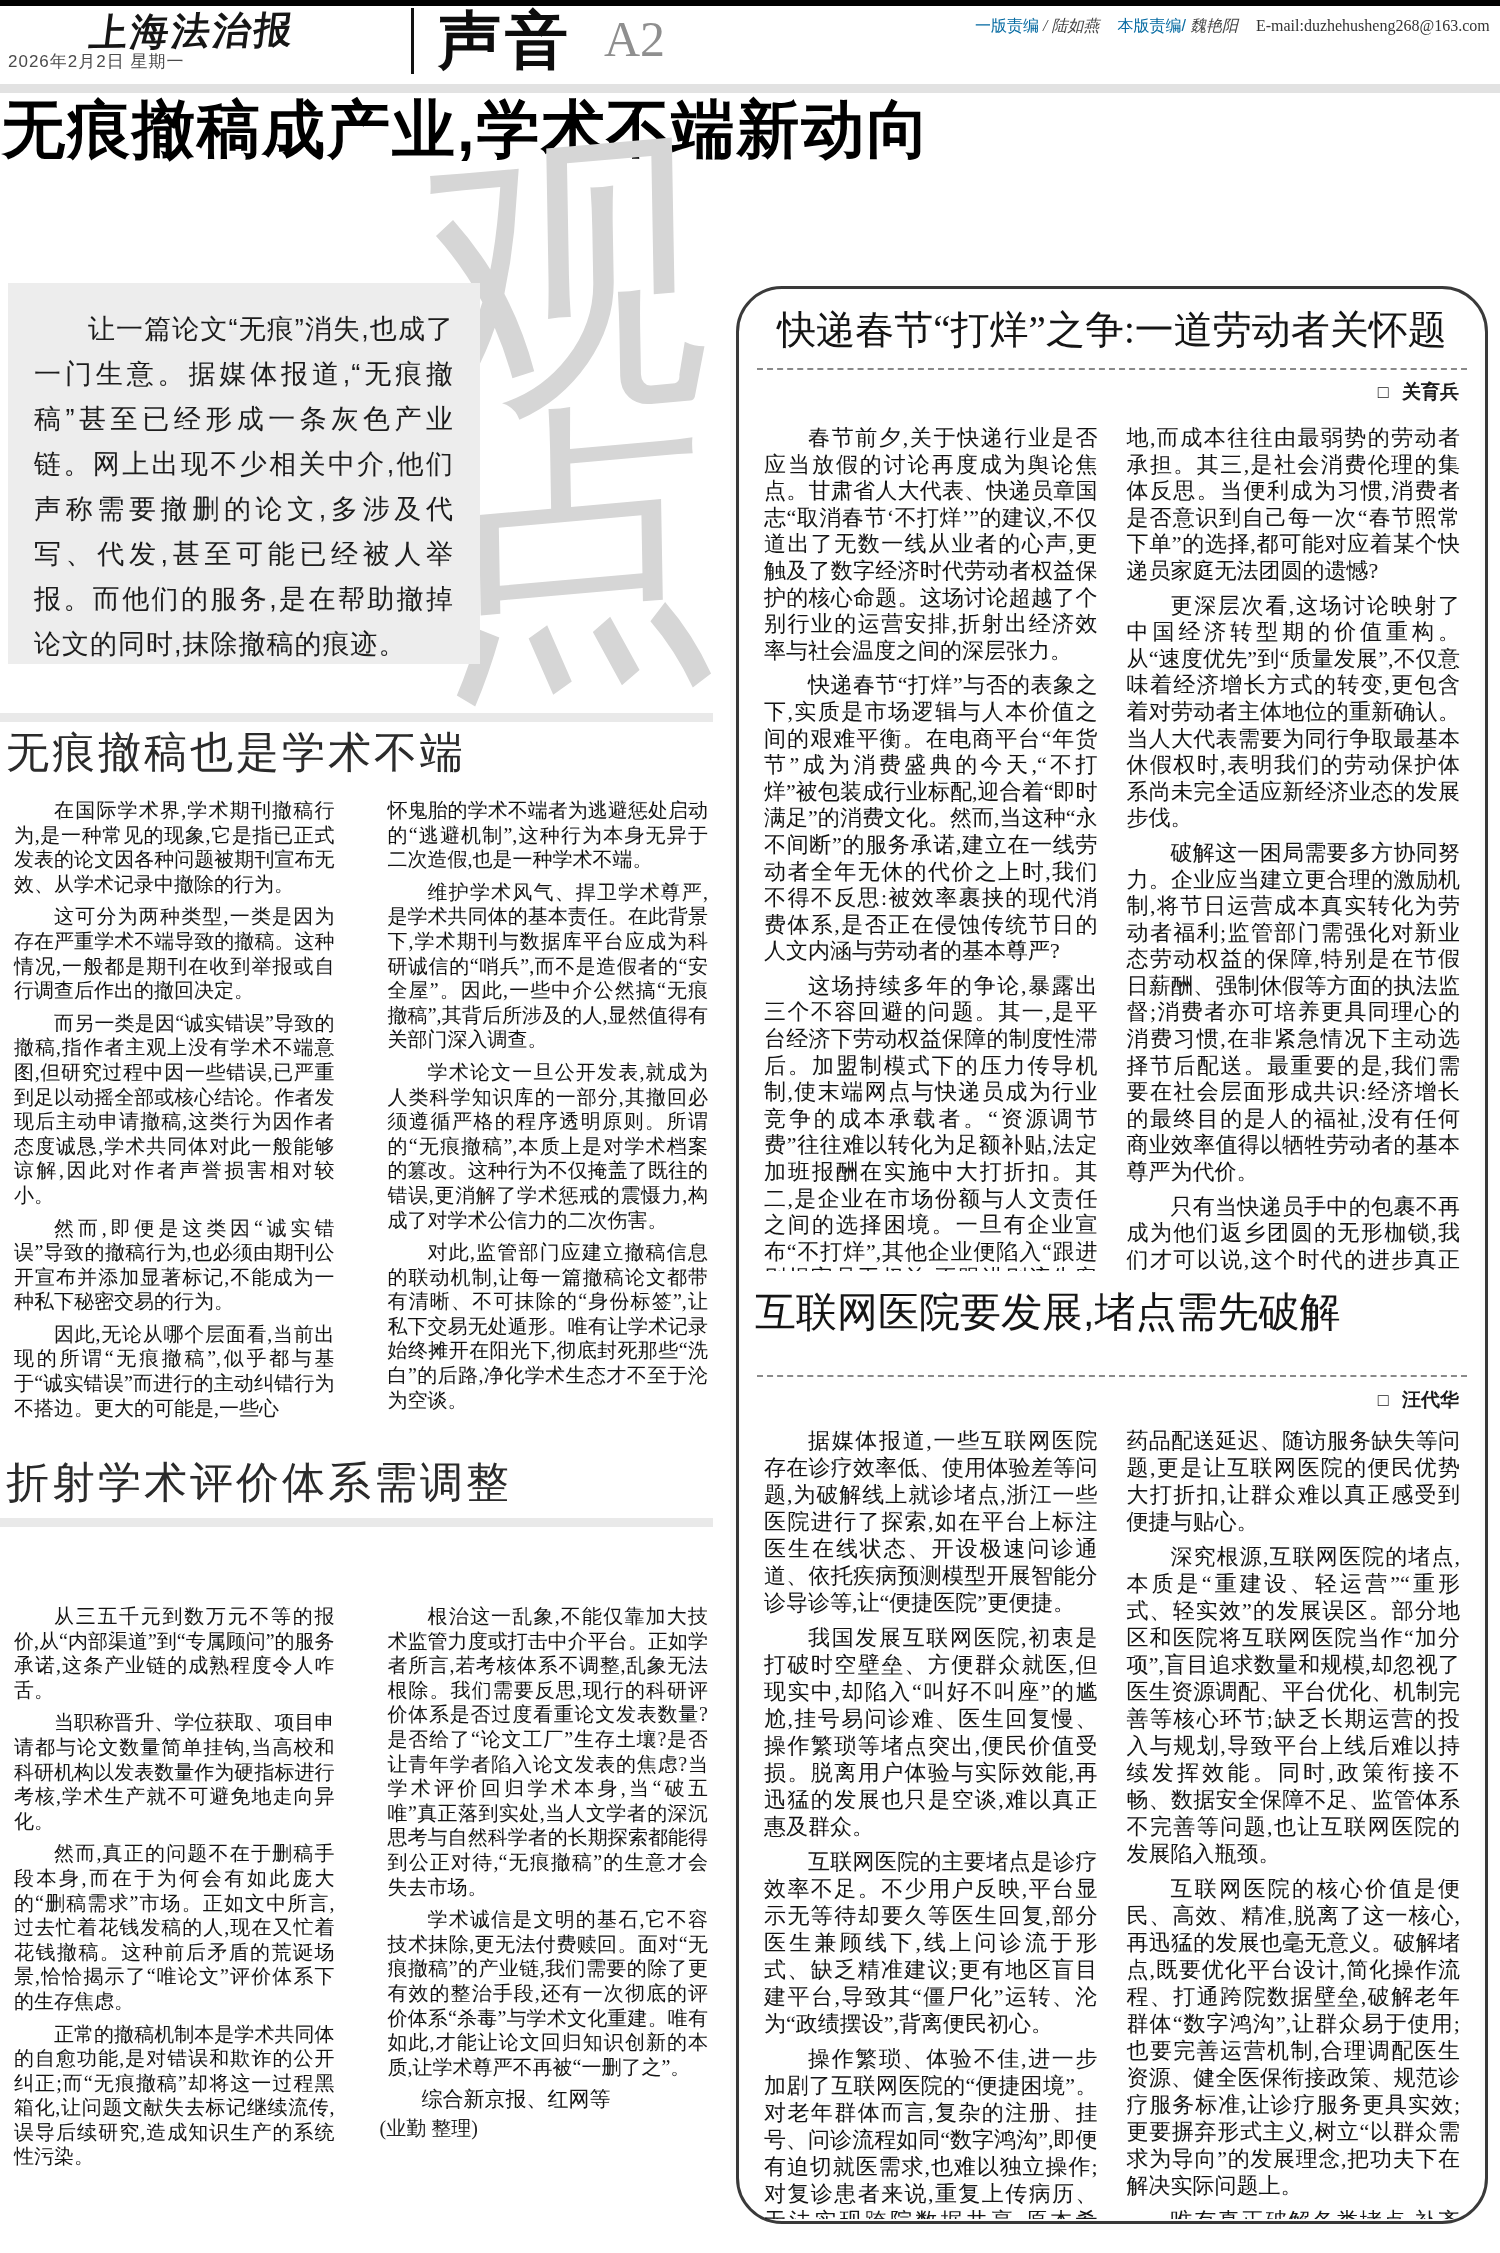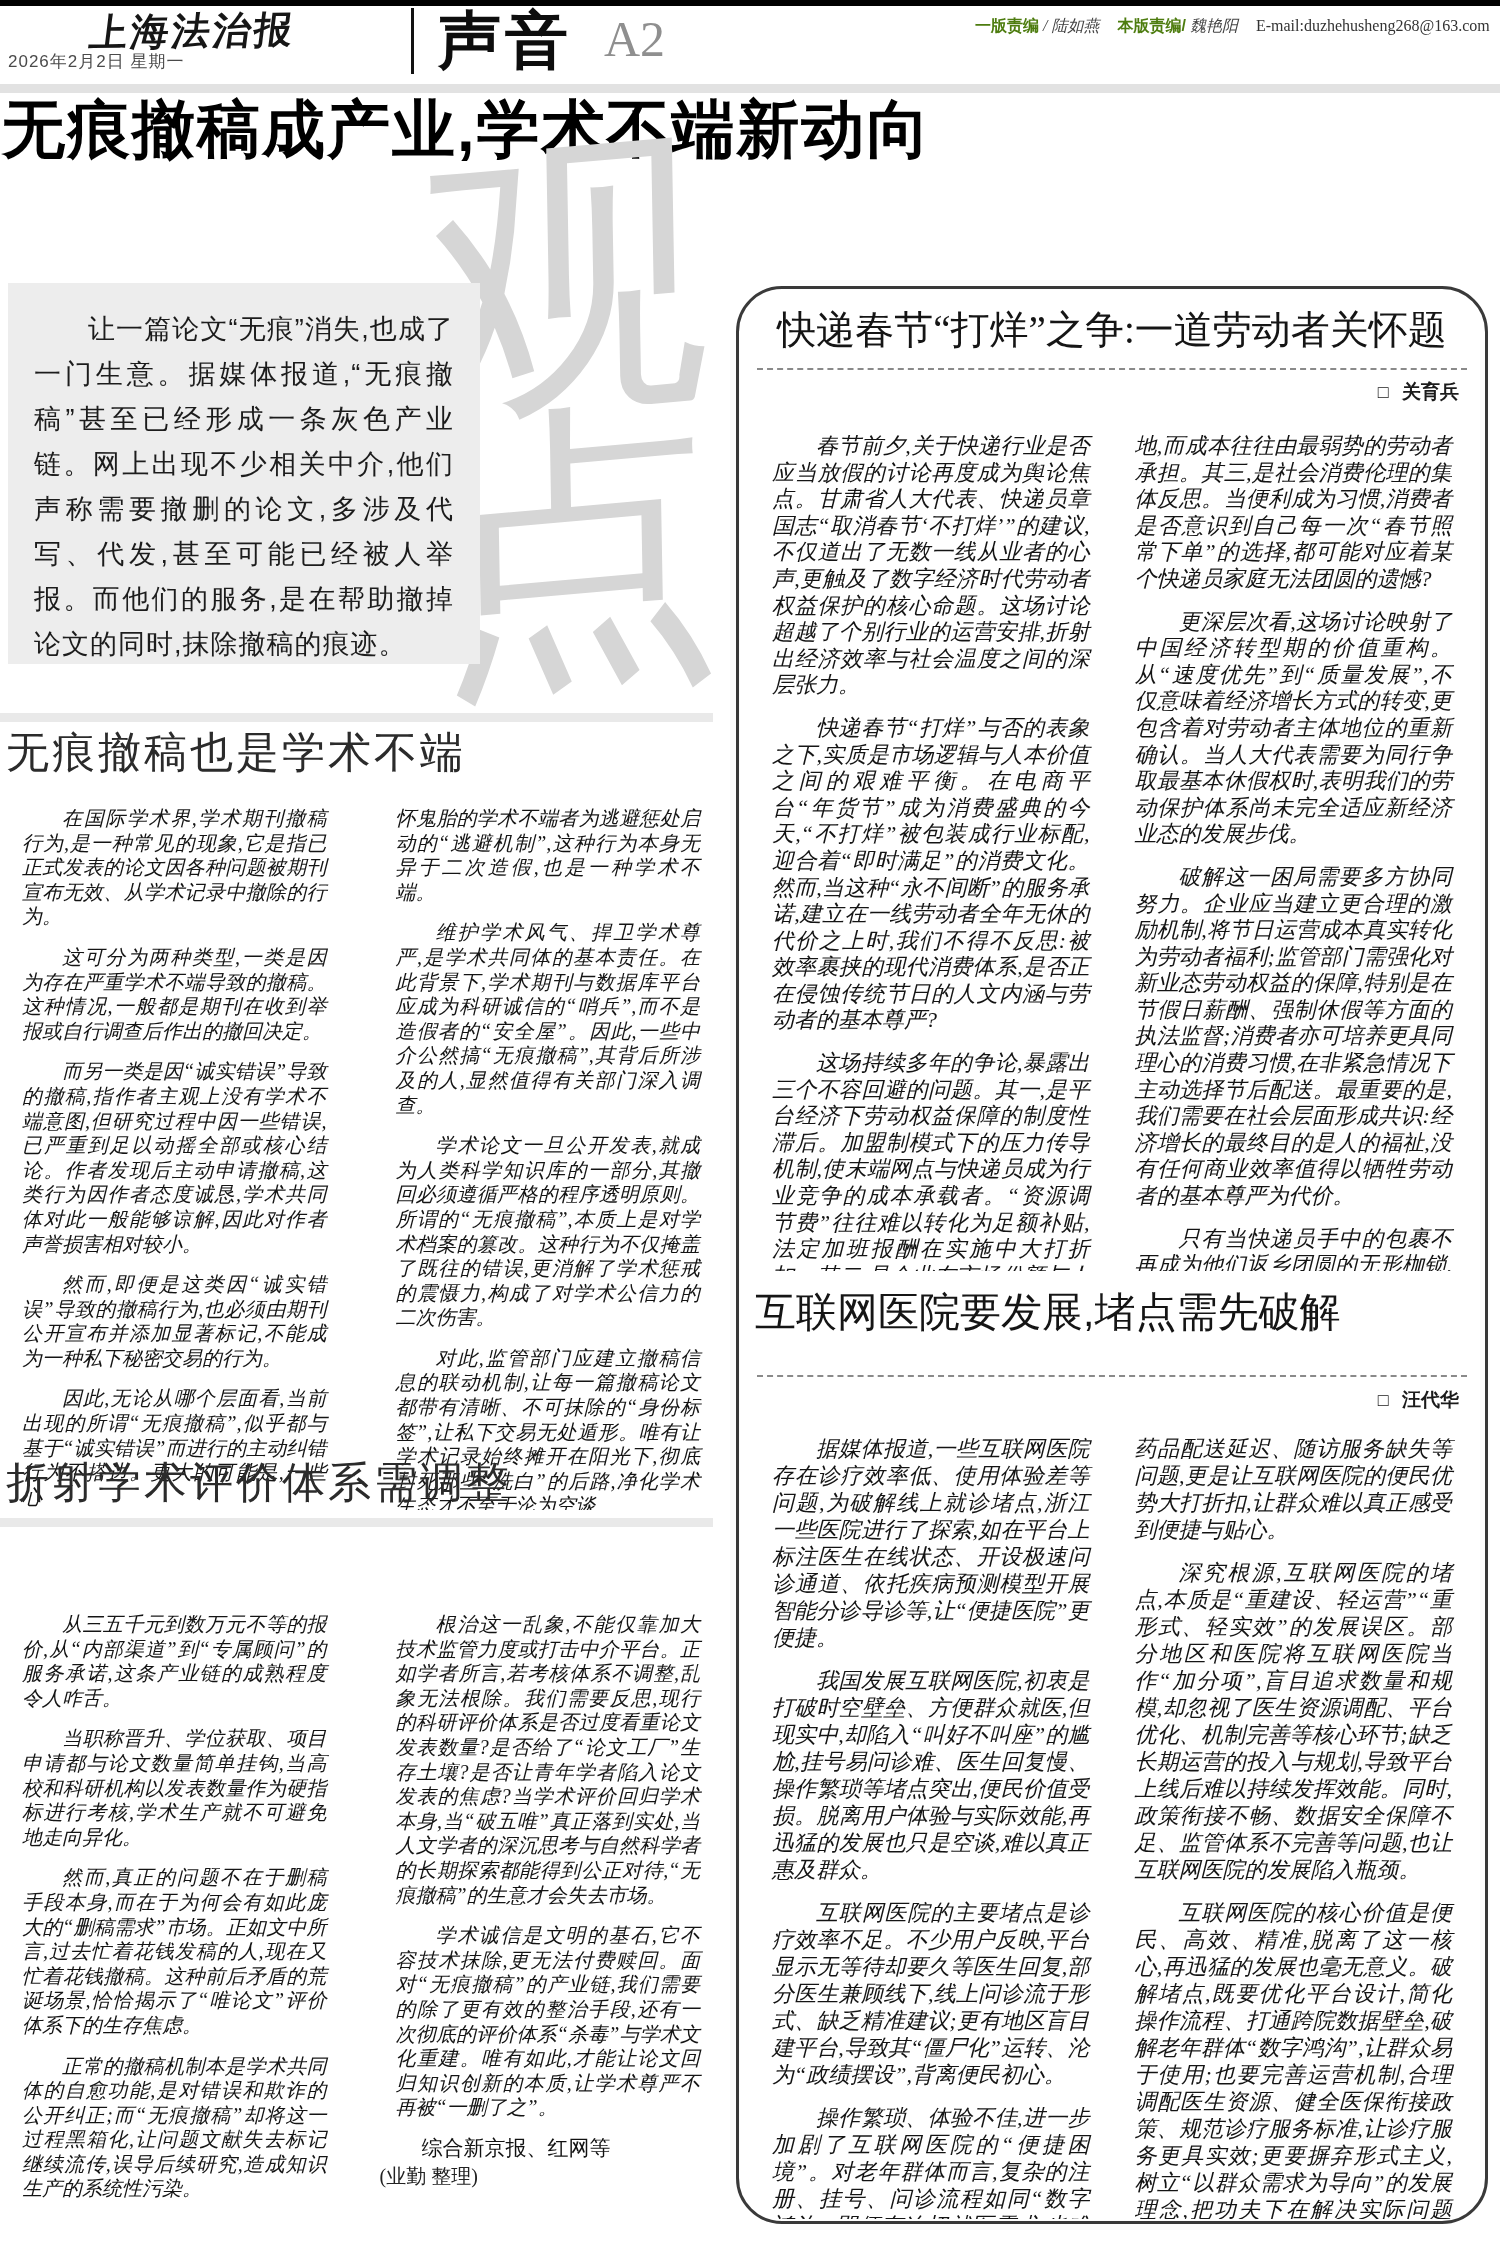--- a/index.html
+++ b/index.html
@@ -10,21 +10,21 @@
   .topbar{left:0;top:0;width:1500px;height:6px;background:#000;}
   .logo{left:90px;top:6px;font-size:38px;font-weight:bold;color:#161616;
         font-family:"Liberation Serif",serif;transform:skewX(-8deg) rotate(-1deg);letter-spacing:3px;}
   .mast-date{left:8px;top:50px;font-size:17px;color:#4a4a4a;
         font-family:"Liberation Sans","DejaVu Sans",sans-serif;letter-spacing:1px;white-space:nowrap;}
   .mast-divider{left:411px;top:8px;width:3px;height:66px;background:#111;}
   .mast-section{left:438px;top:-2px;font-size:63px;font-weight:900;color:#0d0d0d;
         font-family:"Liberation Sans","DejaVu Sans",sans-serif;letter-spacing:4px;}
   .mast-pageno{left:604px;top:10px;font-size:50px;color:#8f8f8f;font-family:"Liberation Serif",serif;}
   .editors{left:975px;top:16px;width:520px;font-size:16px;white-space:nowrap;color:#333;}
-  .ed-label{font-family:"Liberation Sans","DejaVu Sans",sans-serif;font-weight:bold;color:#4d7c0f;}
+  .ed-label{font-family:"Liberation Sans","DejaVu Sans",sans-serif;font-weight:normal;color:#0369a1;}
   .ed-name{font-style:italic;color:#444;margin-right:14px;}
   .ed-email{color:#333;}
   .grayband{left:0;top:84px;width:1500px;height:9px;background:#e2e2e2;}
   
   .main-headline{left:2px;top:94px;width:1046px;margin:0;font-size:63px;line-height:1.12;
         font-weight:900;color:#000;font-family:"Liberation Sans","DejaVu Sans",sans-serif;
         letter-spacing:2px;white-space:nowrap;}
   
   .watermark{left:406px;top:148px;width:320px;display:flex;flex-direction:column;align-items:center;
         font-size:292px;line-height:0.92;color:#d6d6d6;font-family:"Liberation Serif",serif;
@@ -39,21 +39,21 @@
   .rule{left:0;width:713px;height:9px;background:#e9e9e9;}
   .rule1{top:713px;} .rule2{top:1518px;}
   .sec-title{left:6px;margin:0;font-size:43px;font-weight:400;color:#2b2b2b;letter-spacing:3px;
         font-family:"Liberation Sans","DejaVu Sans",sans-serif;white-space:nowrap;}
   .t1{top:724px;} .t2{top:1454px;font-family:Liberation Serif, serif;}
   .cols{display:flex;}
   .cols .col{flex:1;overflow:hidden;}
   .a1{left:6px;top:790px;width:710px;height:720px;gap:37px;}
   .a2{left:6px;top:1596px;width:710px;height:660px;gap:37px;}
   .a1 .col,.a2 .col{font-size:20px;line-height:24.6px;text-align:justify;color:#141414;}
-  .col p.para{margin:16px;text-indent:2em;font-style:italic;}
+  .col p.para{margin:8px;text-indent:2em;}
   .col p.para.cont{text-indent:0;}
   .source{margin:6px 0 0 0;text-indent:2em;font-size:21px;font-weight:normal;
         font-family:"Liberation Sans","DejaVu Sans",sans-serif;color:#111;}
   .ed-note{margin:4px 0 0 0;text-align:left;font-size:20px;color:#222;}
   
   .right-box{left:736px;top:286px;width:752px;height:1938px;border:3px solid #3a3a3a;
         border-radius:46px;background:#fff;z-index:1;box-sizing:border-box;}
   .box-title{position:absolute;margin:0;font-weight:500;color:#151515;white-space:nowrap;
         font-family:"Liberation Sans","DejaVu Sans",sans-serif;}
   .kd-title{top:14px;left:0;right:0;text-align:center;font-size:39px;font-family:Liberation Serif, serif;}

